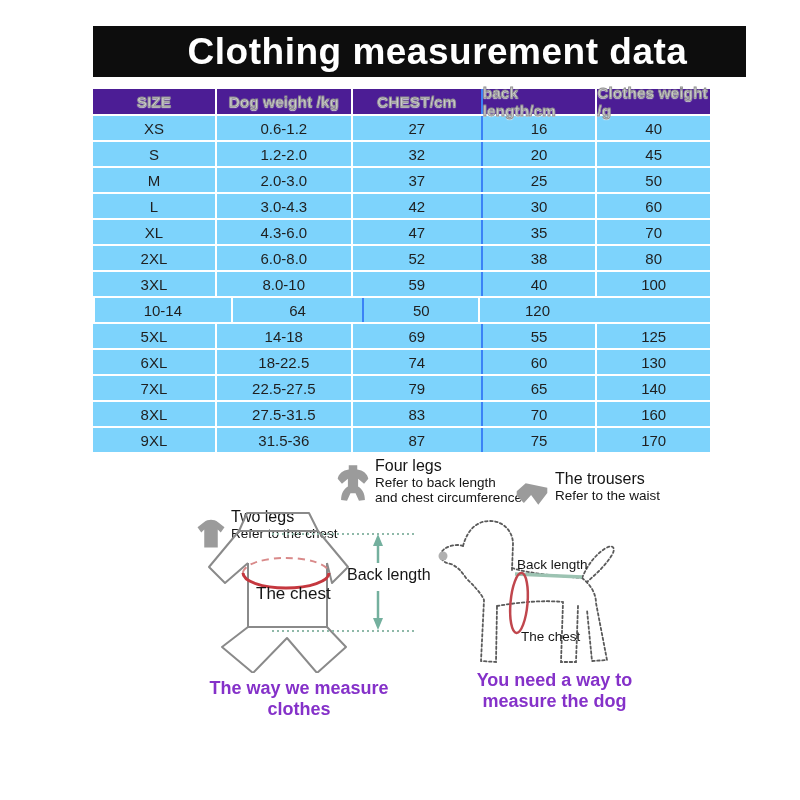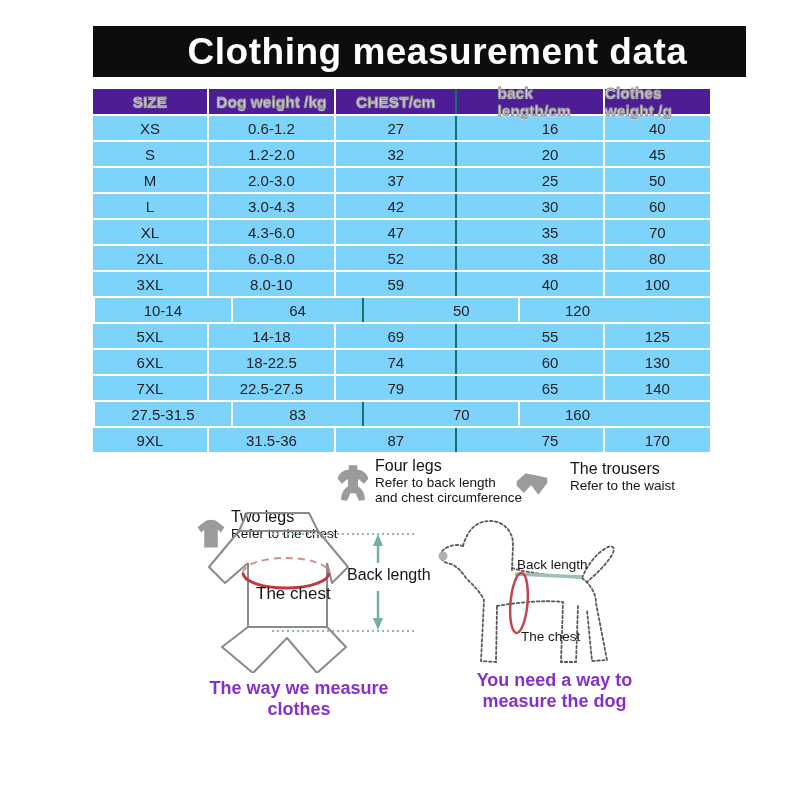--- a/index.html
+++ b/index.html
@@ -20,32 +20,32 @@
     display:flex;align-items:center;justify-content:center;
     font-size:15.5px;font-weight:700;color:#cbcbcb;
     -webkit-text-stroke:0.8px #8e8e8e;text-shadow:0 1px 1px #f2f2f2;
   }
   .trow{display:flex;height:24px;background:#7dd3fc;border-bottom:2px solid #fff;}
   .trow:last-child{border-bottom:none;}
   .td{display:flex;align-items:center;justify-content:center;font-size:15px;color:#1f1f1f;}
   .c1{width:20%;}
   .c2{width:22%;border-left:2px solid #fff;}
   .c3{width:21%;border-left:2px solid #fff;}
-  .c4{width:18.5%;border-left:2px solid #0f766e;padding-left:40px;}
+  .c4{width:18.5%;border-left:2px solid #3b82f6;}
   .c5{width:18.5%;border-left:2px solid #fff;}
   
   .leg-item{position:absolute;display:flex;}
   .leg-icon{flex:0 0 auto;}
   .leg-icon svg{display:block;}
   .leg-text{margin-left:5px;}
   .leg-title{font-size:16px;line-height:19px;color:#141414;}
   .leg-sub{font-size:13.5px;line-height:15px;color:#141414;white-space:pre-line;}
   #leg1{left:196px;top:459px;margin-top:48px;} #leg1 .leg-icon{margin-top:9px;}
   #leg2{left:336px;top:456px;} #leg2 .leg-icon{margin-top:7px;}
-  #leg3{left:514px;top:459px;gap:15px;} #leg3 .leg-icon{margin-top:11px;}
+  #leg3{left:514px;top:469px;} #leg3 .leg-icon{margin-top:11px;}
   
   .dia-label{position:absolute;color:#161616;white-space:nowrap;}
   #garment-chest-label{left:256px;top:584px;font-size:17px;}
   #garment-back-label{left:347px;top:566px;font-size:16px;}
   #dog-back-label{left:517px;top:557px;font-size:13.5px;}
   #dog-chest-label{left:521px;top:629px;font-size:13.5px;}
   .caption{position:absolute;font-size:18px;font-weight:700;text-align:center;white-space:pre-line;}
   #caption-clothes{left:183px;top:678px;width:232px;}
   #caption-dog{left:452px;top:670px;width:205px;}
   
@@ -152,20 +152,21 @@
 
         <div class="trow">
           <div class="td c1">7XL</div>
           <div class="td c2">22.5-27.5</div>
           <div class="td c3">79</div>
           <div class="td c4">65</div>
           <div class="td c5">140</div>
         </div>
 
         <div class="trow">
+          <div class="td c1">8XL</div>
           <div class="td c2">27.5-31.5</div>
           <div class="td c3">83</div>
           <div class="td c4">70</div>
           <div class="td c5">160</div>
         </div>
 
         <div class="trow">
           <div class="td c1">9XL</div>
           <div class="td c2">31.5-36</div>
           <div class="td c3">87</div>

